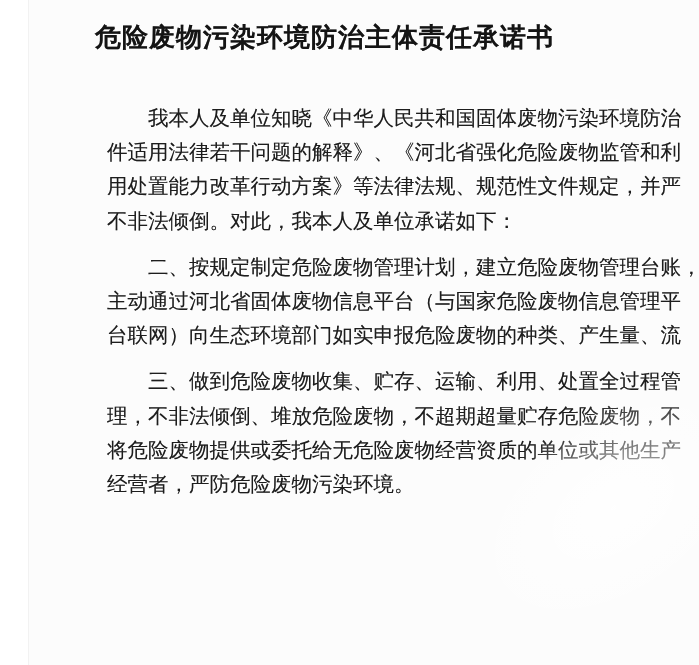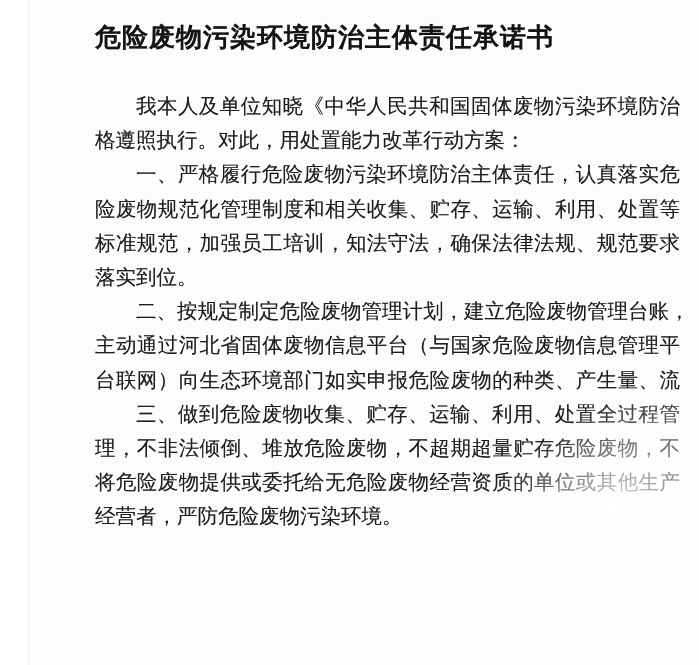--- a/index.html
+++ b/index.html
@@ -42,21 +42,21 @@
     text-shadow: 0 0 0.4px rgba(20,20,20,0.55);
   }
   .doc-body {
     position: absolute;
     left: 95px; top: 89px;
     width: 585px;
     font-size: 20.5px;
     line-height: 34.2px;
     text-shadow: 0 0 0.3px rgba(29,29,29,0.45);
   }
-  .paragraph { margin: 0; }
+  .paragraph { margin: 12px; }
   .line {
     text-align: justify;
     text-align-last: justify;
     -moz-text-align-last: justify;
     white-space: nowrap;
   }
   .line.para-start { text-indent: 2em; }
   .line.para-end {
     text-align-last: left;
     -moz-text-align-last: left;
@@ -77,27 +77,23 @@
 <body>
 
 <div class="page">
   <div class="left-strip"></div>
 
   <h1 class="doc-title">危险废物污染环境防治主体责任承诺书</h1>
 
   <div class="doc-body">
       <div class="paragraph">
         <div class="line para-start">我本人及单位知晓《中华人民共和国固体废物污染环境防治</div>
-        <div class="line para-end">格遵照执行。对此，用处置能力改革行动方案：</div>
-      </div>
-      <div class="paragraph">
-        <div class="line para-start">一、严格履行危险废物污染环境防治主体责任，认真落实危</div>
-        <div class="line">险废物规范化管理制度和相关收集、贮存、运输、利用、处置等</div>
-        <div class="line">标准规范，加强员工培训，知法守法，确保法律法规、规范要求</div>
-        <div class="line para-end">落实到位。</div>
+        <div class="line">件适用法律若干问题的解释》、《河北省强化危险废物监管和利</div>
+        <div class="line">用处置能力改革行动方案》等法律法规、规范性文件规定，并严</div>
+        <div class="line para-end">不非法倾倒。对此，我本人及单位承诺如下：</div>
       </div>
       <div class="paragraph">
         <div class="line para-start">二、按规定制定危险废物管理计划，建立危险废物管理台账，</div>
         <div class="line">主动通过河北省固体废物信息平台（与国家危险废物信息管理平</div>
         <div class="line">台联网）向生态环境部门如实申报危险废物的种类、产生量、流</div>
       </div>
       <div class="paragraph">
         <div class="line para-start">三、做到危险废物收集、贮存、运输、利用、处置全过程管</div>
         <div class="line">理，不非法倾倒、堆放危险废物，不超期超量贮存危险废物，不</div>
         <div class="line">将危险废物提供或委托给无危险废物经营资质的单位或其他生产</div>

